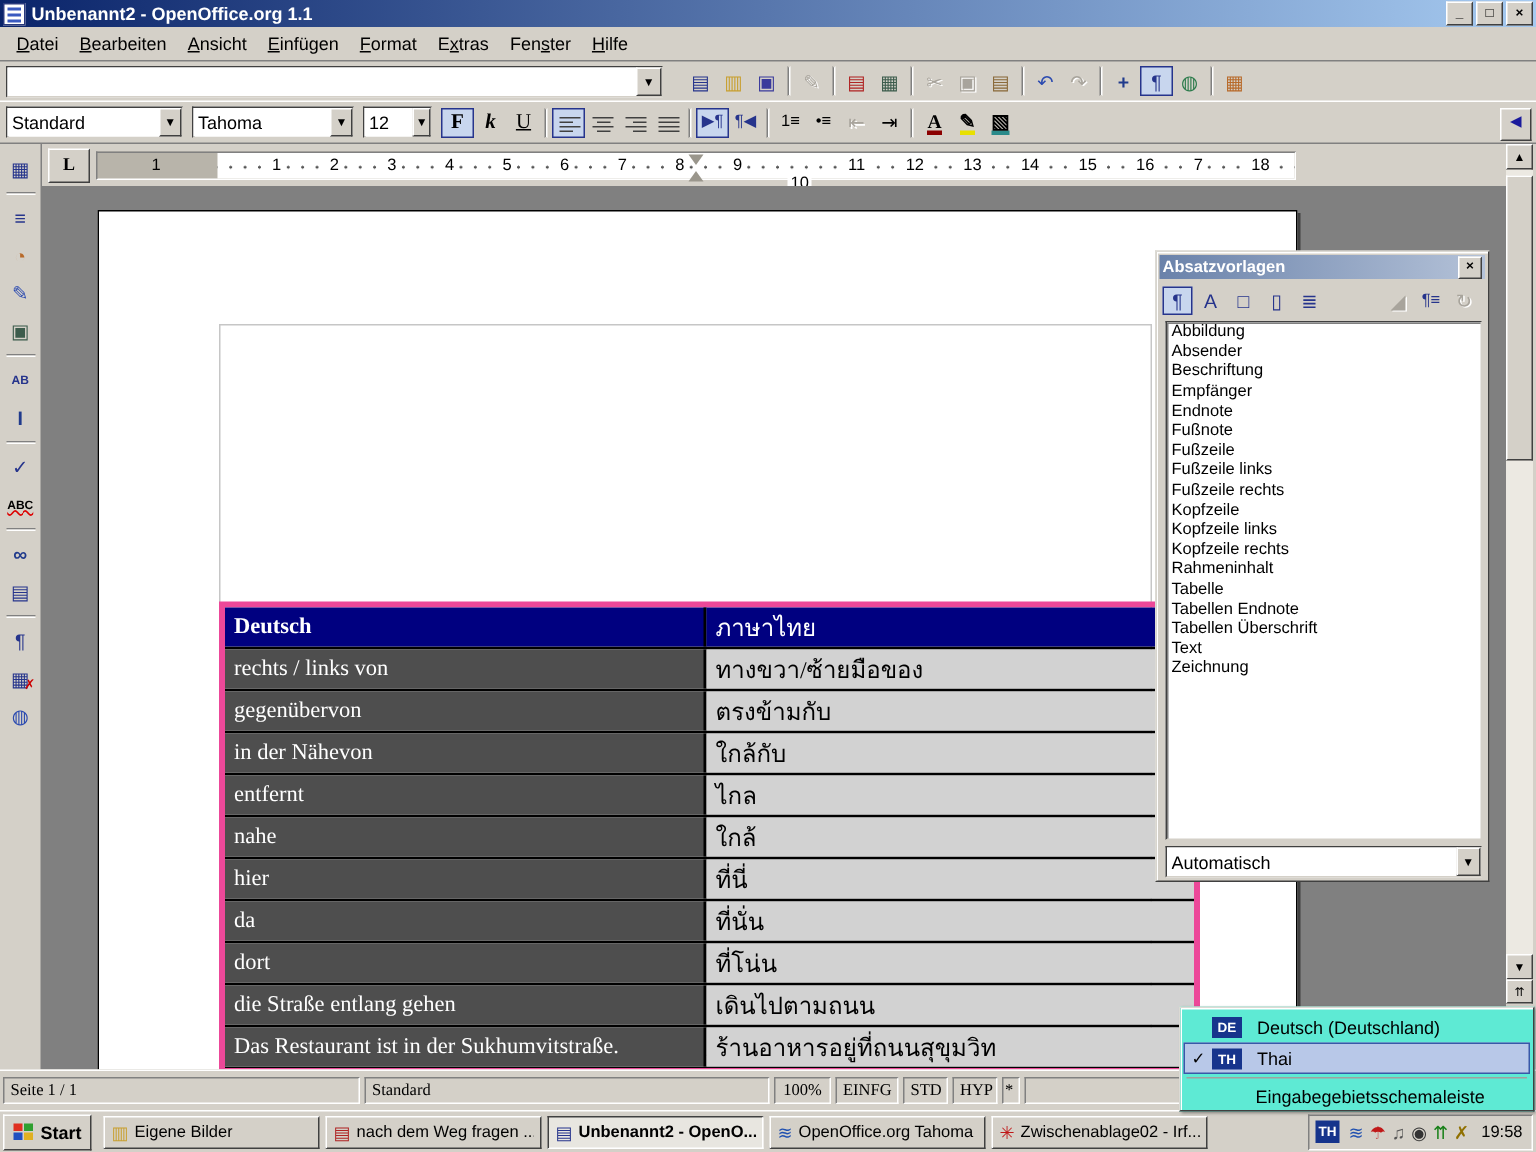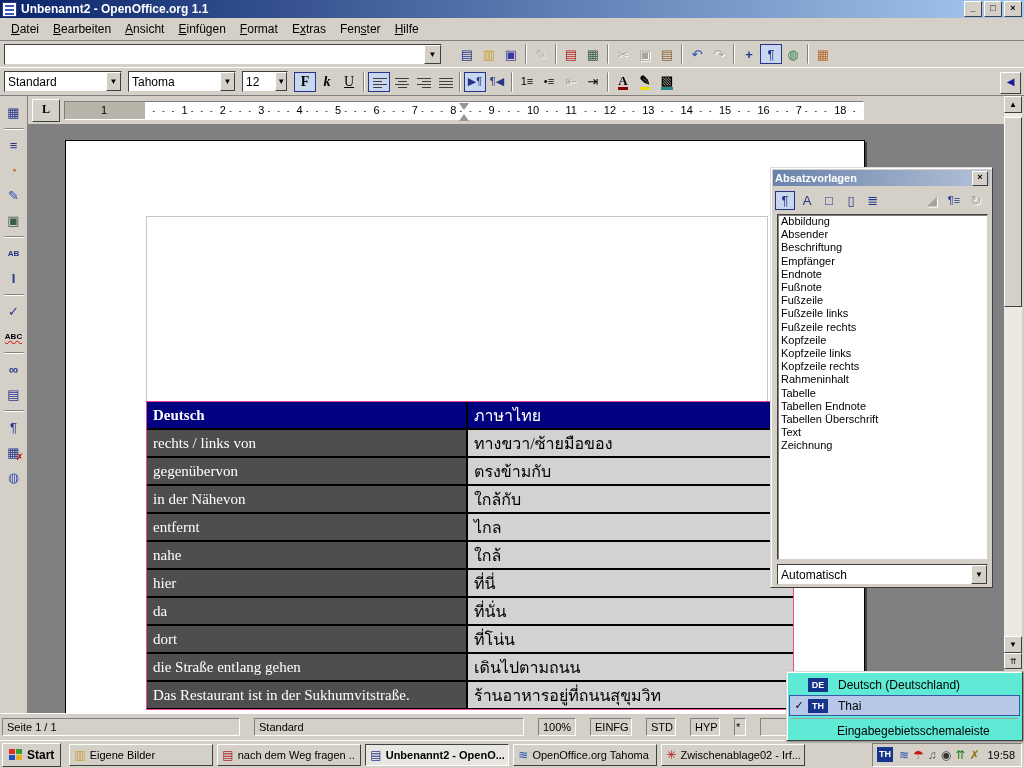--- a/index.html
+++ b/index.html
@@ -73,21 +73,21 @@
   .main-toolbar .hsep{width:20px;height:2px;border-top:1px solid #808080;border-bottom:1px solid #fff;margin:3px 0;}
   .tiny .g{font-size:8px;font-weight:bold;}
   .wavy .g{font-size:8px;font-weight:bold;text-decoration:underline wavy #d00 1px;}
   .gfx{position:relative;}
   .gfx:after{content:"✗";position:absolute;right:1px;bottom:1px;color:#c00;font-size:9px;font-weight:bold;}
   
   .workspace{position:absolute;left:28px;top:124px;width:976px;height:589px;background:#808080;overflow:hidden;}
   .page{position:absolute;left:37px;top:16px;width:798px;height:600px;background:#fff;border:1px solid #000;box-shadow:2px 2px 0 #404040;}
   .text-boundary{position:absolute;left:80px;top:75px;width:620px;height:486px;border:1px solid #c6c6c6;}
   
-  .doc-table{position:absolute;left:80px;top:260px;width:646px;border:1px solid #ec4899;font-family:"Liberation Serif","DejaVu Serif",serif;}
+  .doc-table{position:absolute;left:80px;top:260px;width:646px;border:4px solid #ec4899;font-family:"Liberation Serif","DejaVu Serif",serif;}
   .trow{display:flex;height:26px;border-bottom:2px solid #000;}
   .trow:last-child{border-bottom:1px solid #000;}
   .tcell-de{width:316px;padding-left:6px;display:flex;align-items:center;background:#4e4e4e;color:#fff;font-size:15px;border-right:2px solid #000;}
   .tcell-th{width:322px;padding-left:6px;display:flex;align-items:center;background:#d2d2d2;color:#000;font-size:16px;}
   .thead .tcell-de{background:#000080;font-weight:bold;}
   .thead .tcell-th{background:#000080;color:#fff;}
   
   .stylist{position:absolute;left:770px;top:167px;width:223px;height:421px;z-index:5;box-sizing:border-box;padding:2px;}
   .st-title{height:16px;background:linear-gradient(90deg,#6a82aa,#b4c2d8);display:flex;align-items:center;padding:0 2px;}
   .st-title-text{color:#fff;font-weight:bold;font-size:11px;flex:1;}
@@ -97,21 +97,21 @@
   .st-tools .gap{flex:1;}
   .st-list{position:absolute;left:6px;top:46px;width:209px;height:344px;overflow:hidden;font-size:11px;}
   .sitem{padding:0 3px;line-height:13.2px;white-space:nowrap;}
   .st-combo{position:absolute;left:6px;top:396px;width:209px;height:19px;}
   
   .vscroll{position:absolute;left:1004px;top:96px;width:18px;height:573px;background:#ece9e2;z-index:2;}
   .sb-btn{position:absolute;left:0;width:18px;height:17px;text-align:center;font-size:8px;line-height:16px;box-sizing:border-box;}
   .sb-thumb{position:absolute;left:0;top:21px;width:18px;height:190px;box-sizing:border-box;}
   
   .statusbar{position:absolute;left:0;top:713px;width:1024px;height:27px;background:#d4d0c8;border-top:1px solid #fff;display:flex;align-items:center;padding:0 2px;box-sizing:border-box;font-size:11px;}
-  .sb-cell{height:18px;line-height:17px;padding:0 4px;box-sizing:border-box;margin-right:14px;white-space:nowrap;overflow:hidden;}
+  .sb-cell{height:18px;line-height:17px;padding:0 4px;box-sizing:border-box;margin-right:3px;white-space:nowrap;overflow:hidden;font-family:Liberation Serif, serif;}
   
   .taskbar{position:absolute;left:0;top:740px;width:1024px;height:28px;background:#d4d0c8;border-top:1px solid #fff;display:flex;align-items:center;padding:0 2px;box-sizing:border-box;}
   .start-btn{height:22px;display:flex;align-items:center;padding:0 6px;font-weight:bold;font-size:12px;margin-right:8px;}
   .win-flag{width:14px;height:12px;margin-right:4px;display:grid;grid-template-columns:6px 6px;grid-template-rows:5px 5px;gap:1px;}
   .win-flag i{display:block;}
   .task-btn{height:22px;width:144px;display:flex;align-items:center;padding:0 4px;margin-right:4px;font-size:11px;box-sizing:border-box;overflow:hidden;}
   .task-btn .lbl{white-space:nowrap;overflow:hidden;}
   .task-btn.active{border-color:#404040 #fff #fff #404040;background:#e8e6e0;font-weight:bold;}
   .task-ico{font-style:normal;margin-right:4px;font-size:12px;flex:none;}
   .tray{margin-left:auto;height:22px;display:flex;align-items:center;padding:0 6px 0 4px;border:1px solid;border-color:#808080 #fff #fff #808080;}
@@ -355,21 +355,21 @@
 
       <span class="ruler-num" style="left: 34.4px;">1</span>
           <span class="ruler-num" style="left: 72.8px;">2</span>
           <span class="ruler-num" style="left: 111.2px;">3</span>
           <span class="ruler-num" style="left: 149.6px;">4</span>
           <span class="ruler-num" style="left: 188px;">5</span>
           <span class="ruler-num" style="left: 226.4px;">6</span>
           <span class="ruler-num" style="left: 264.8px;">7</span>
           <span class="ruler-num" style="left: 303.2px;">8</span>
           <span class="ruler-num" style="left: 341.6px;">9</span>
-          <span class="ruler-num" style="left: 380px;">10</span>
+          <span class="ruler-num" style="left: 380px; margin-top: 12px;">10</span>
           <span class="ruler-num" style="left: 418.4px;">11</span>
           <span class="ruler-num" style="left: 456.8px;">12</span>
           <span class="ruler-num" style="left: 495.2px;">13</span>
           <span class="ruler-num" style="left: 533.6px;">14</span>
           <span class="ruler-num" style="left: 572px;">15</span>
           <span class="ruler-num" style="left: 610.4px;">16</span>
           <span class="ruler-num" style="left: 648.8px;">7</span>
           <span class="ruler-num" style="left: 687.2px;">18</span>
         </div>
       <span class="indent-marker"></span>

